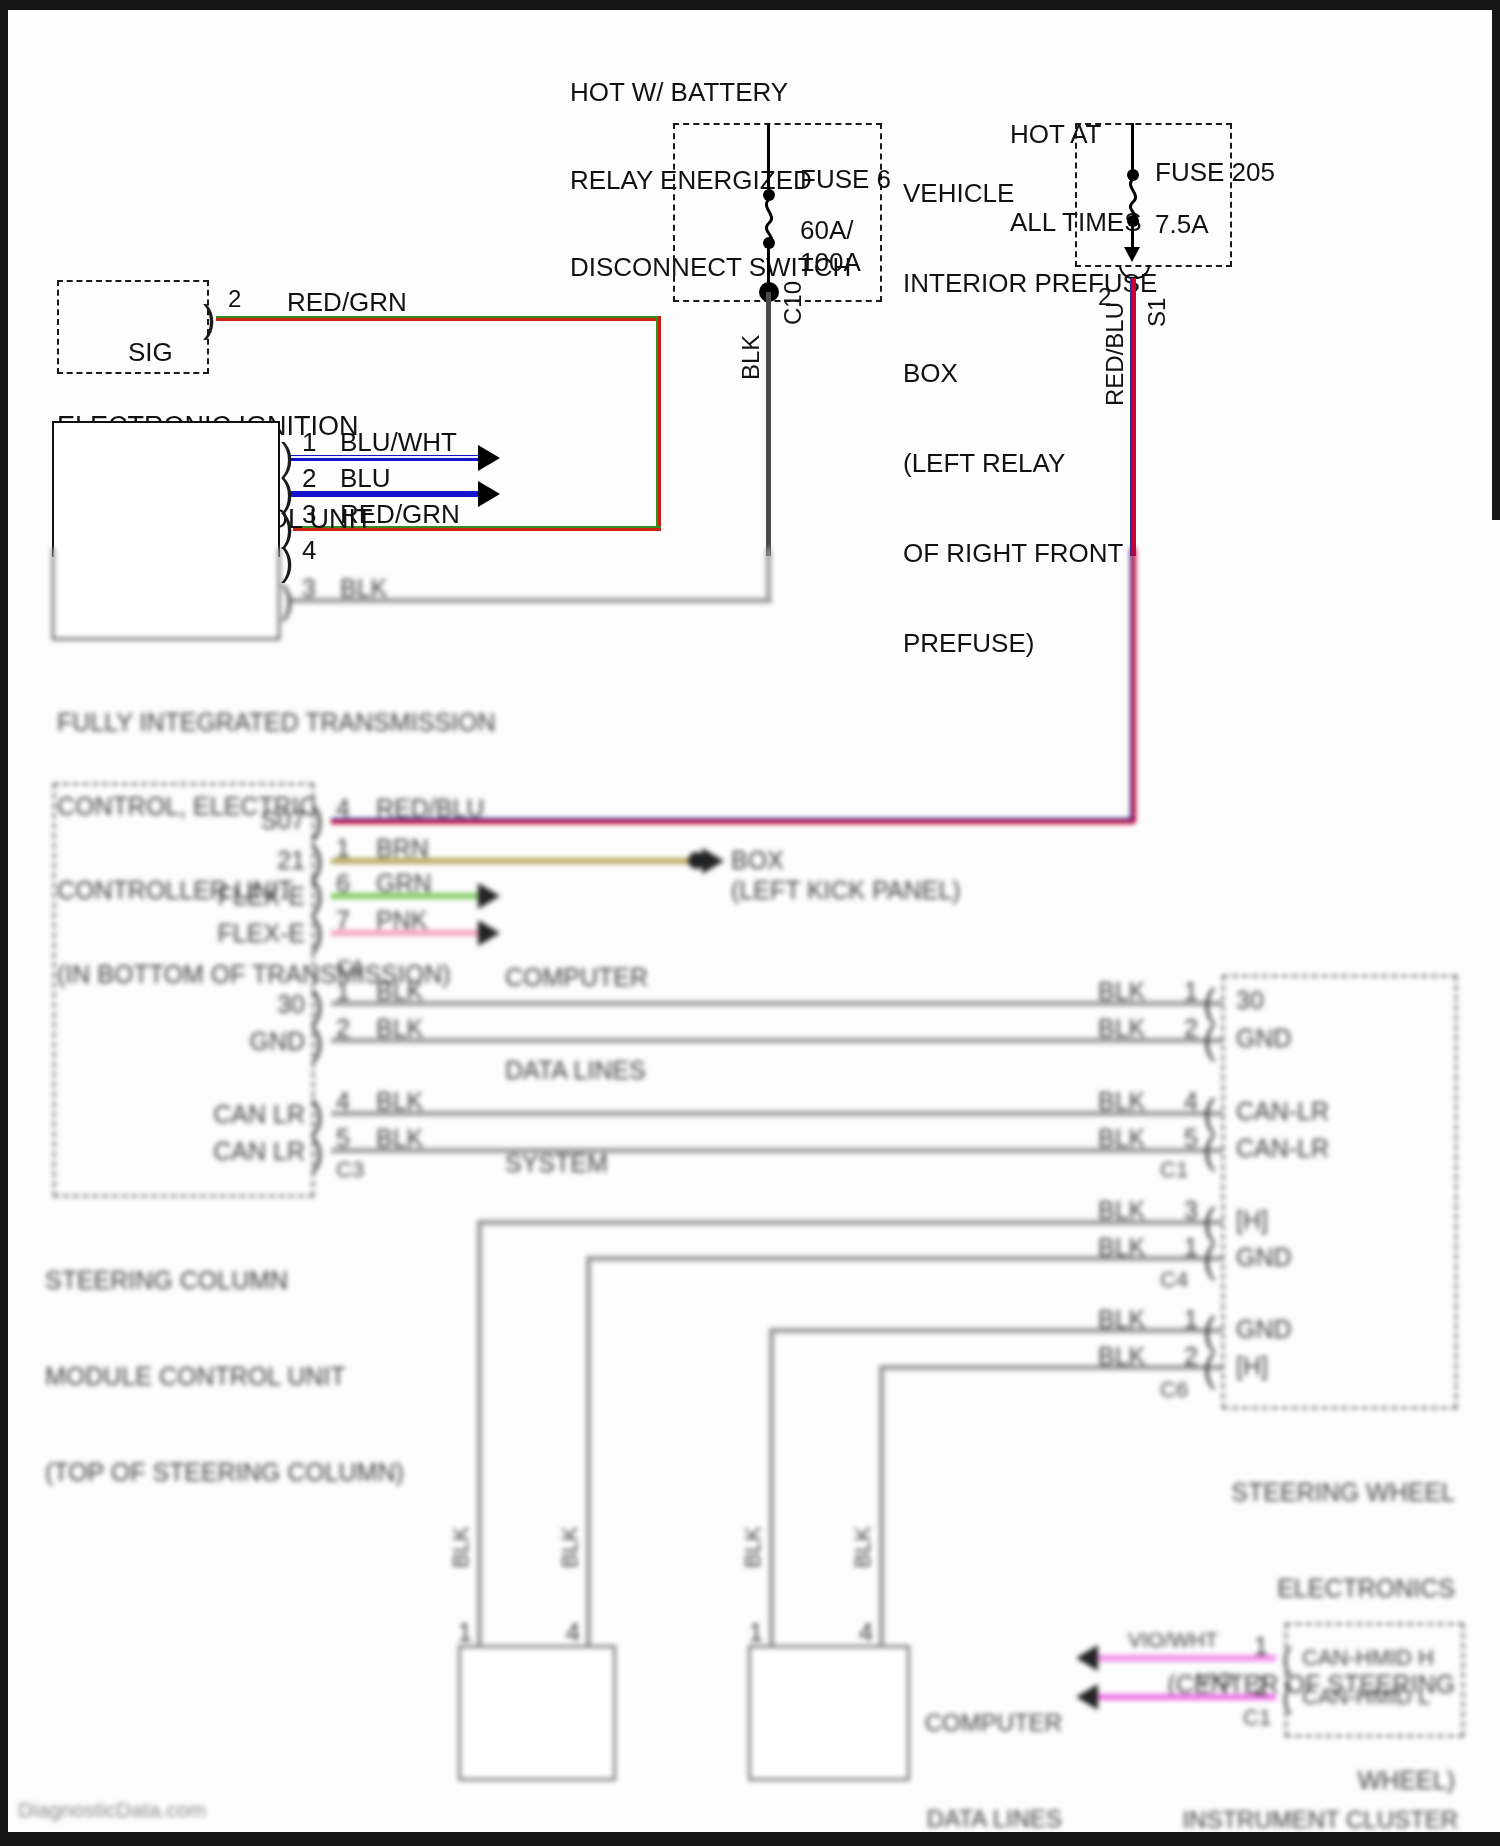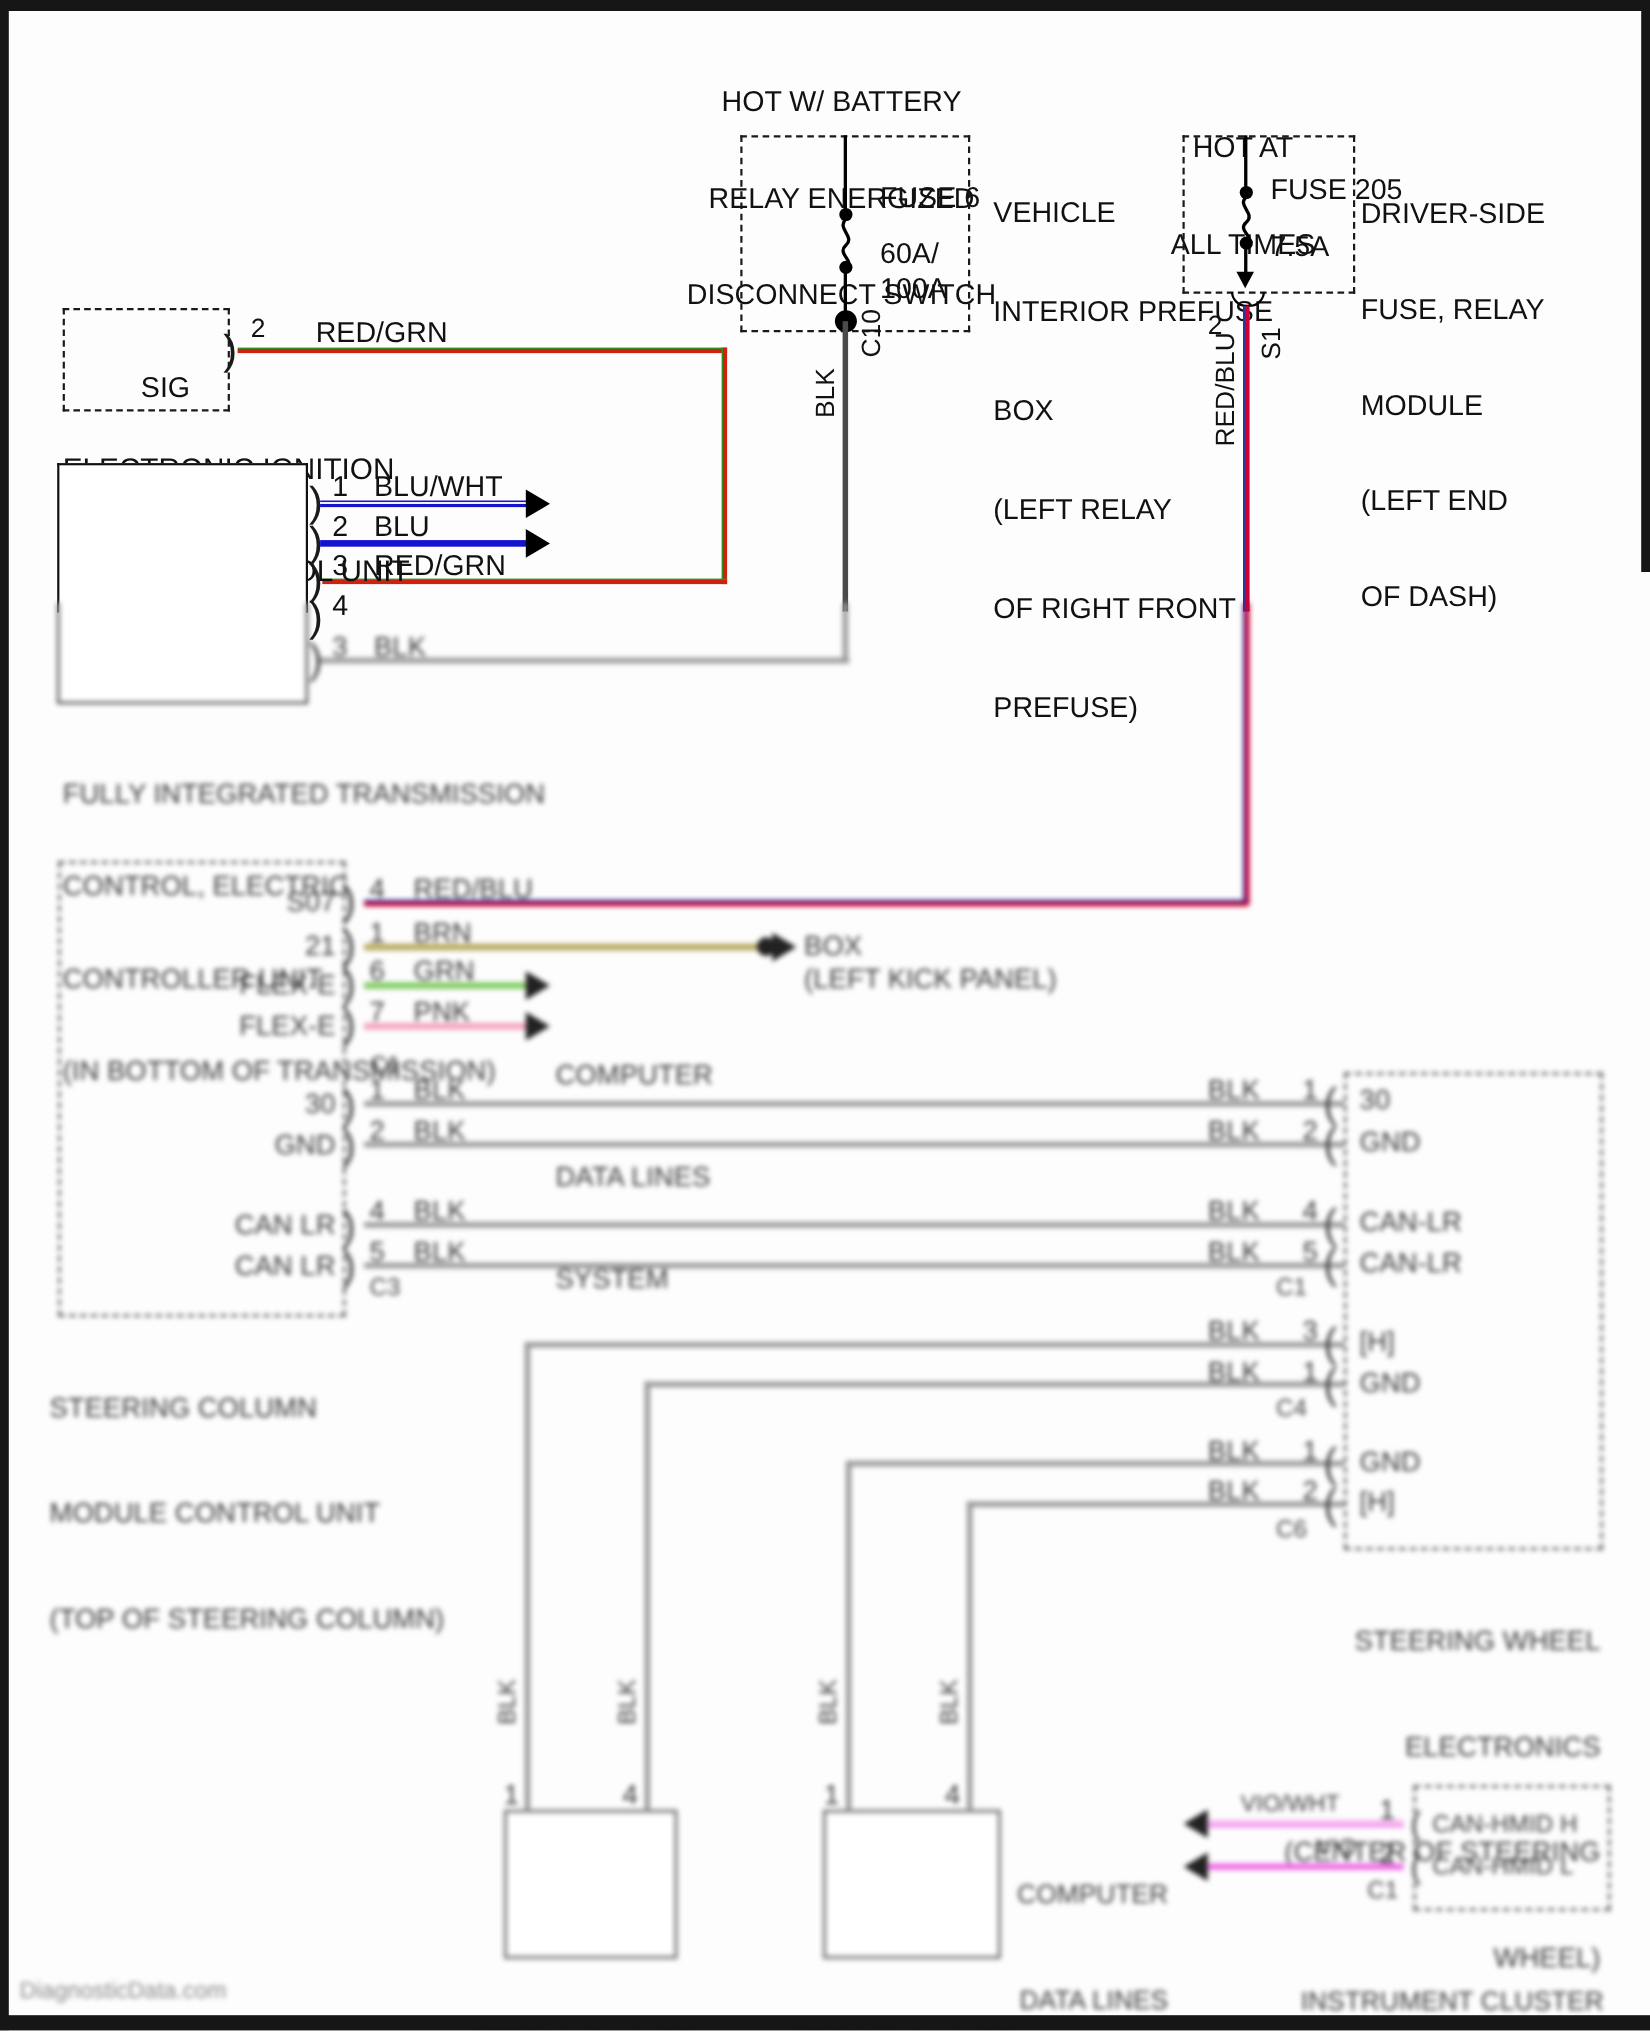--- a/index.html
+++ b/index.html
@@ -1,19 +1,19 @@
 <!DOCTYPE html>
 <html><head>
 <meta charset="utf-8">
 <style>
   html,body{margin:0;padding:0;background:#888;}
   #stage{position:relative;width:1500px;height:1846px;background:#fdfdfd;overflow:hidden;
          font-family:"Liberation Sans",sans-serif;color:#111;}
   .t{position:absolute;font-size:26px;line-height:1.12;white-space:pre;}
-  .tc{text-align:center;}
+  .tc{}
   .tr{text-align:right;}
   .vt{position:absolute;writing-mode:vertical-rl;transform:rotate(180deg);font-size:24px;white-space:pre;}
   .wh{position:absolute;height:5px;}
   .wv{position:absolute;width:5px;}
   .br{position:absolute;font-size:38px;font-weight:400;color:#1a1a1a;line-height:1;}
   .dbox{position:absolute;border:2.5px dashed #1a1a1a;}
   .arr-r{position:absolute;width:0;height:0;border-left:22px solid #000;border-top:13px solid transparent;border-bottom:13px solid transparent;}
   .arr-l{position:absolute;width:0;height:0;border-right:22px solid #000;border-top:13px solid transparent;border-bottom:13px solid transparent;}
   .arr-d{position:absolute;width:0;height:0;border-top:15px solid #000;border-left:8px solid transparent;border-right:8px solid transparent;}
   .dot{position:absolute;background:#000;border-radius:50%;}
@@ -98,27 +98,20 @@
     <path d="M9,10 C0,18 18,25 9,33 C0,41 18,46 9,52" fill="none" stroke="#000" stroke-width="3"></path>
     <circle cx="9" cy="52" r="6" fill="#000"></circle>
   </svg>
   <div class="wv" style="left:1131px;top:225px;height:24px;width:3px;background:#000;"></div>
   <div class="arr-d" style="left:1124px;top:247px;"></div>
   <div class="cup" style="left:1119px;top:265px;width:27px;height:12px;"></div>
 
   <div class="t" style="left:1155px;top:158px;">FUSE 205</div>
   <div class="t" style="left:1155px;top:210px;">7.5A</div>
 
-  <div class="t" style="left:1237px;top:122px;line-height:29px;">
-    <div>DRIVER-SIDE</div>
-    <div>FUSE, RELAY</div>
-    <div>MODULE</div>
-    <div>(LEFT END</div>
-    <div>OF DASH)</div>
-  </div>
 
   <div class="t" style="left:1098px;top:284px;font-size:24px;">2</div>
   <div class="vt" style="left:1143px;top:281px;height:46px;">S1</div>
   <div class="wv w-redblu-v" style="left:1130px;top:278px;height:278px;width:6px;"></div>
   <div class="vt" style="left:1101px;top:296px;height:110px;">RED/BLU</div>
 
   <div class="dbox" style="left:57px;top:280px;width:148px;height:90px;"></div>
   <div class="t" style="left:128px;top:318px;margin-top:20px;">SIG</div>
   <div class="br" style="left:203px;top:300px;">)</div>
   <div class="t" style="left:228px;top:286px;font-size:24px;">2</div>

